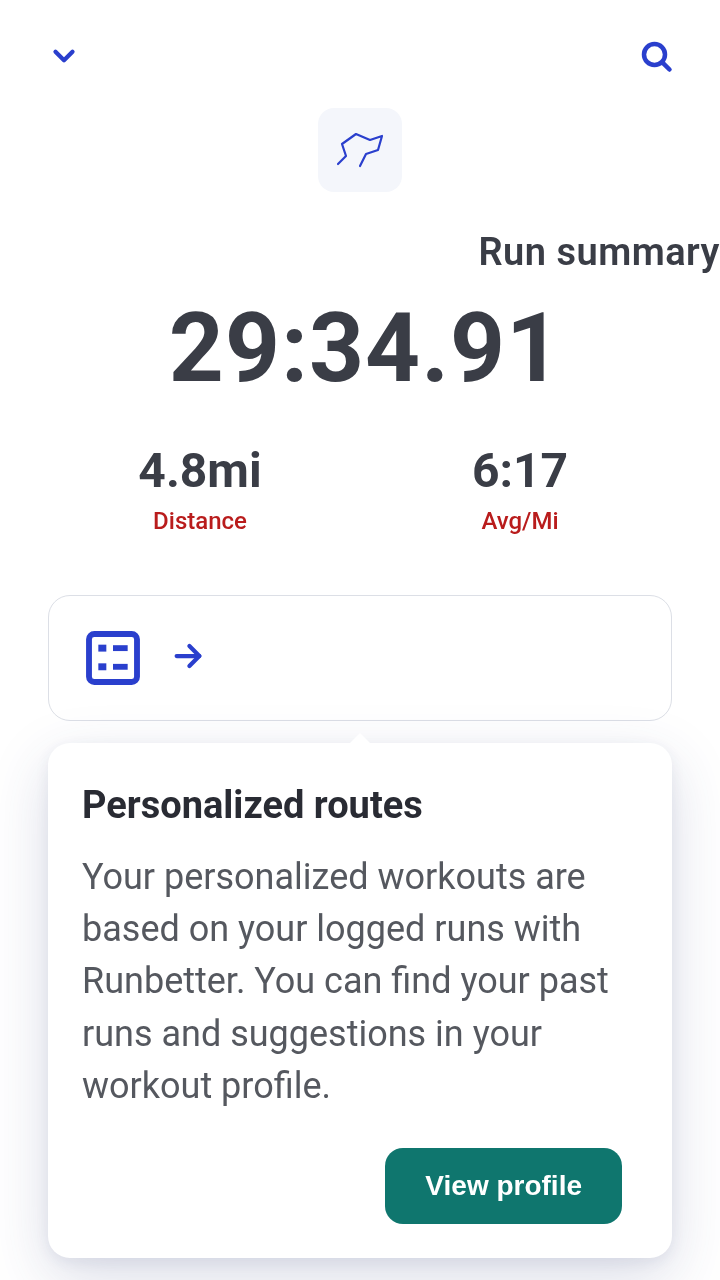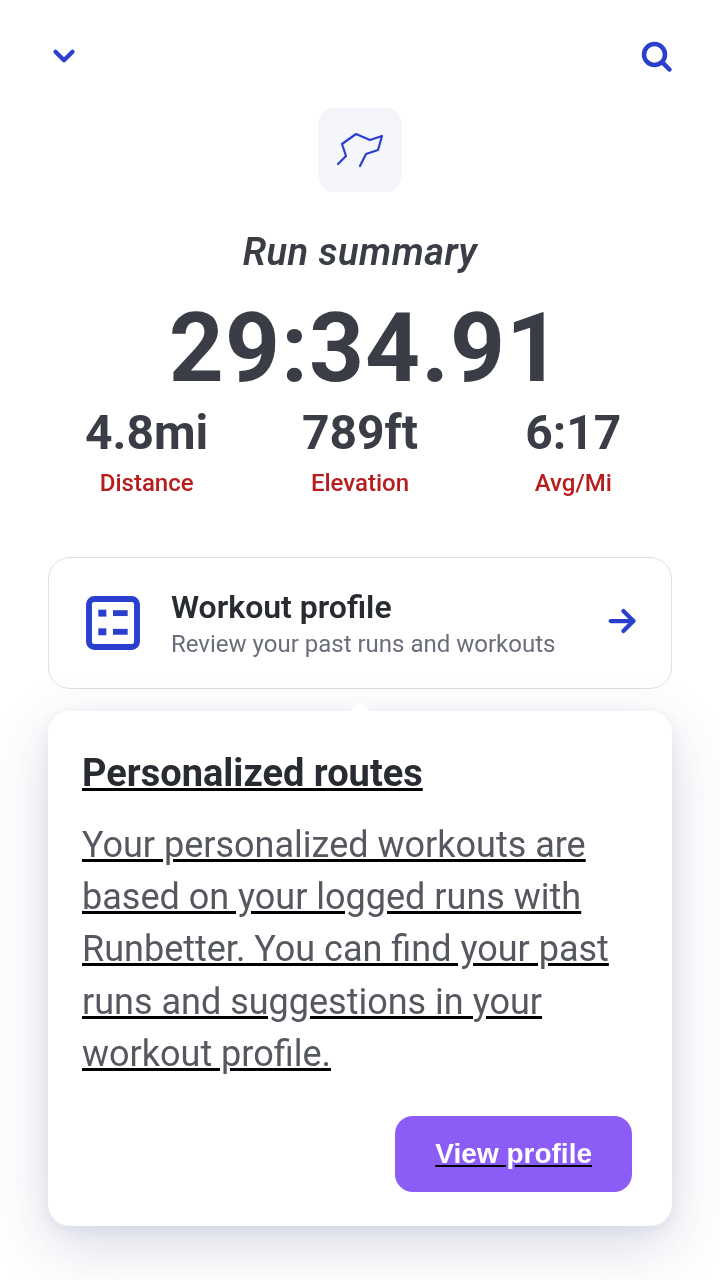--- a/index.html
+++ b/index.html
@@ -29,40 +29,40 @@
     width: 84px;
     height: 84px;
     background: #f4f6fb;
     border-radius: 16px;
     margin: 28px auto 0 auto;
     display: flex;
     align-items: center;
     justify-content: center;
   }
   .summary-title {
-    text-align: center;
+    text-align: right;
     font-size: 38px;
     font-weight: 600;
     color: #3a3d46;
     margin-top: 38px;
     letter-spacing: 0.5px;
-    font-style: italic;
   }
   .time {
     text-align: center;
     font-size: 96px;
     font-weight: 700;
     color: #3a3d46;
     margin-top: 18px;
     letter-spacing: 1px;
     margin-left: 11px;
   }
   .stats {
     display: flex;
     justify-content: space-between;
+    margin-top: 38px;
     padding: 0 40px;
   }
   .stat {
     text-align: center;
     flex: 1;
   }
   .stat-value {
     font-size: 48px;
     font-weight: 700;
     color: #3a3d46;
@@ -110,42 +110,41 @@
     position: absolute;
     top: -10px;
     left: 50%;
     transform: translateX(-50%);
     width: 24px;
     height: 12px;
   }
   .popover {
     background: #ffffff;
     border-radius: 22px;
-    padding: 40px 40px 34px 34px;
+    padding: 40px 50px 34px 34px;
     box-shadow: 0 20px 60px rgba(50, 60, 120, 0.18), 0 4px 14px rgba(50,60,120,0.08);
-    text-decoration: underline;
   }
   .popover-title {
     font-size: 38px;
     font-weight: 700;
     color: #292b33;
   }
   .popover-body {
     font-size: 36px;
     line-height: 1.45;
     color: #55585f;
     margin-top: 24px;
   }
   .popover-actions {
     display: flex;
     justify-content: flex-end;
     margin-top: 36px;
   }
   .btn-primary {
-    background: #8b5cf6;
+    background: #0f766e;
     color: #ffffff;
     font-size: 28px;
     font-weight: 600;
     border: none;
     border-radius: 18px;
     padding: 22px 40px;
     cursor: pointer;
   }
 </style>
 </head>
@@ -171,44 +170,36 @@
   </svg>
 </div>
 
 <div class="summary-title">Run summary</div>
 <div class="time">29:34.91</div>
 
 <div class="stats">
   <div class="stat">
     <div class="stat-value">4.8mi</div>
     <div class="stat-label">Distance</div>
-  </div>
-  <div class="stat">
-    <div class="stat-value">789ft</div>
-    <div class="stat-label">Elevation</div>
   </div>
   <div class="stat">
     <div class="stat-value">6:17</div>
     <div class="stat-label">Avg/Mi</div>
   </div>
 </div>
 
 <div class="profile-card">
   <div class="profile-icon">
     <svg width="64" height="64" viewBox="0 0 24 24" fill="none" stroke="#2A3FCD" stroke-width="2.2" stroke-linejoin="round">
       <rect x="3" y="3" width="18" height="18" rx="2"></rect>
       <rect x="6.5" y="7" width="3" height="2.6" fill="#2A3FCD" stroke="none"></rect>
       <line x1="12" y1="8.3" x2="17.5" y2="8.3"></line>
       <rect x="6.5" y="14" width="3" height="2.6" fill="#2A3FCD" stroke="none"></rect>
       <line x1="12" y1="15.3" x2="17.5" y2="15.3"></line>
     </svg>
-  </div>
-  <div class="profile-text">
-    <div class="profile-title">Workout profile</div>
-    <div class="profile-sub">Review your past runs and workouts</div>
   </div>
   <div class="arrow-right">
     <svg width="34" height="34" viewBox="0 0 24 24" fill="none" stroke="#2A3FCD" stroke-width="3" stroke-linecap="round" stroke-linejoin="round">
         <line x1="4" y1="12" x2="20" y2="12"></line>
         <polyline points="13 5 20 12 13 19"></polyline>
       </svg>
   </div>
 </div>
 
 <div class="popover-wrap">

